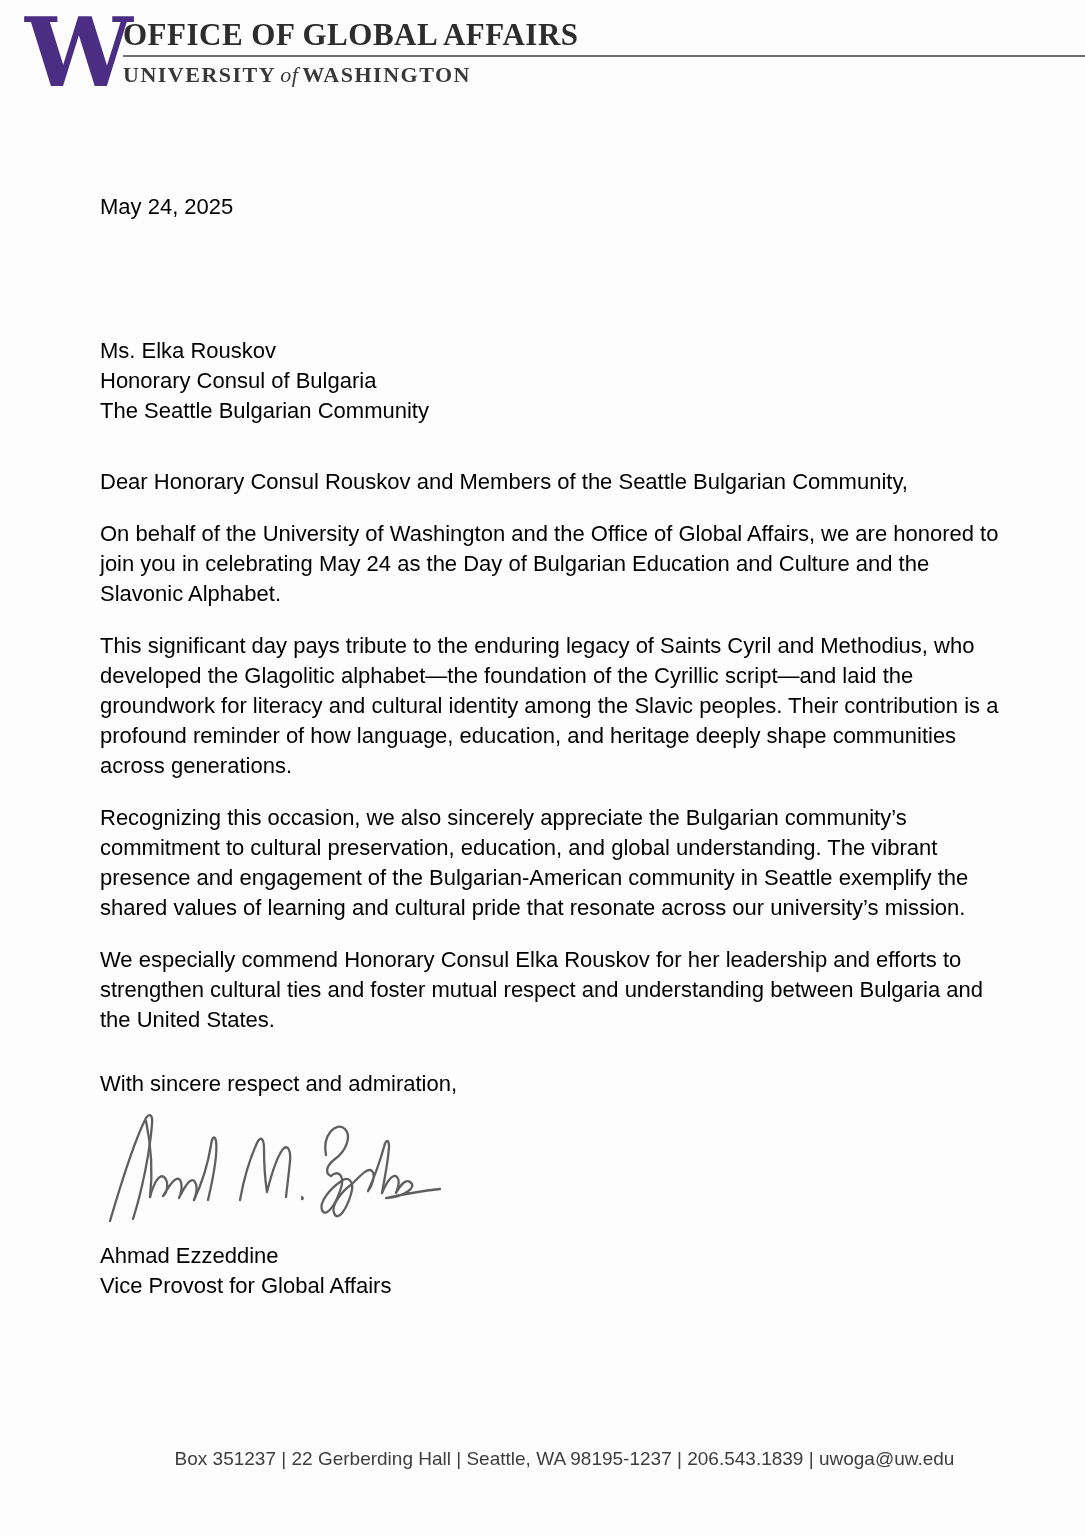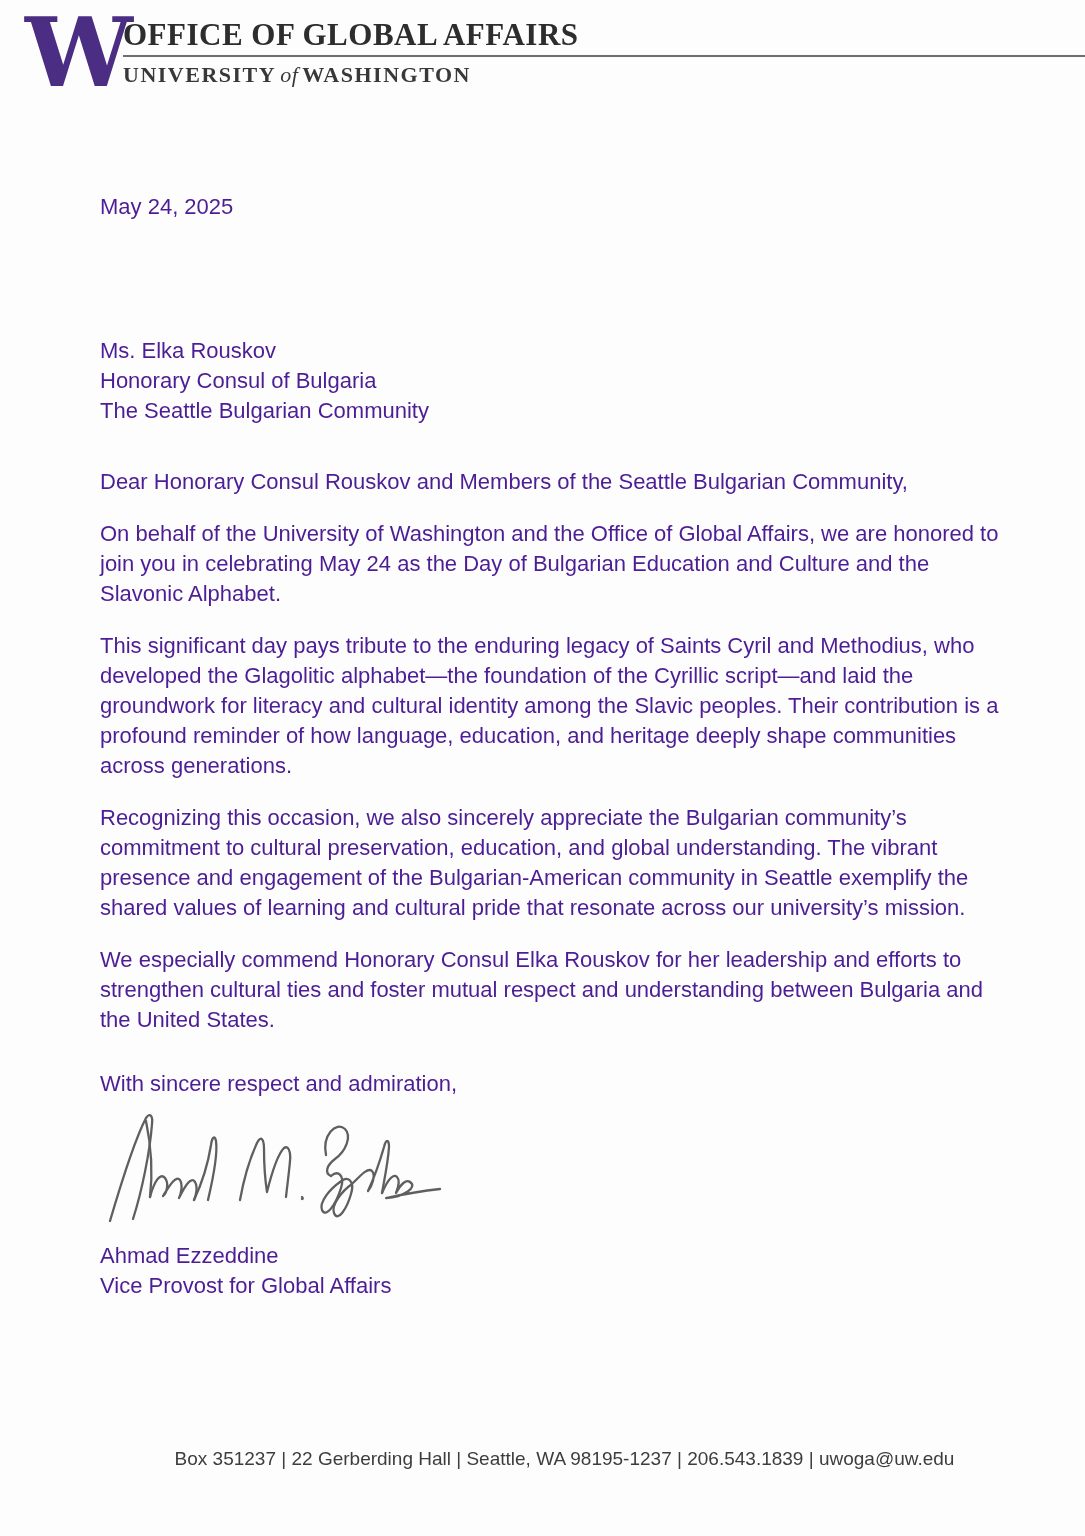--- a/index.html
+++ b/index.html
@@ -67,21 +67,21 @@
     text-transform: lowercase;
     letter-spacing: 0.5px;
     margin: 0 4px;
   }
 
   
   .letter {
     padding: 0 72px 0 100px;
     font-size: 22px;
     line-height: 30px;
-    color: #4c1d95;
+    color: #000000;
   }
   .date-line { margin-top: 100px; }
   .recipient-block { margin-top: 114px; }
   .salutation { margin-top: 41px; }
   .para { margin-top: 22px; }
   .closing { margin-top: 34px; }
 
   
   .signature-wrap {
     margin: 10px 0 0 4px;

